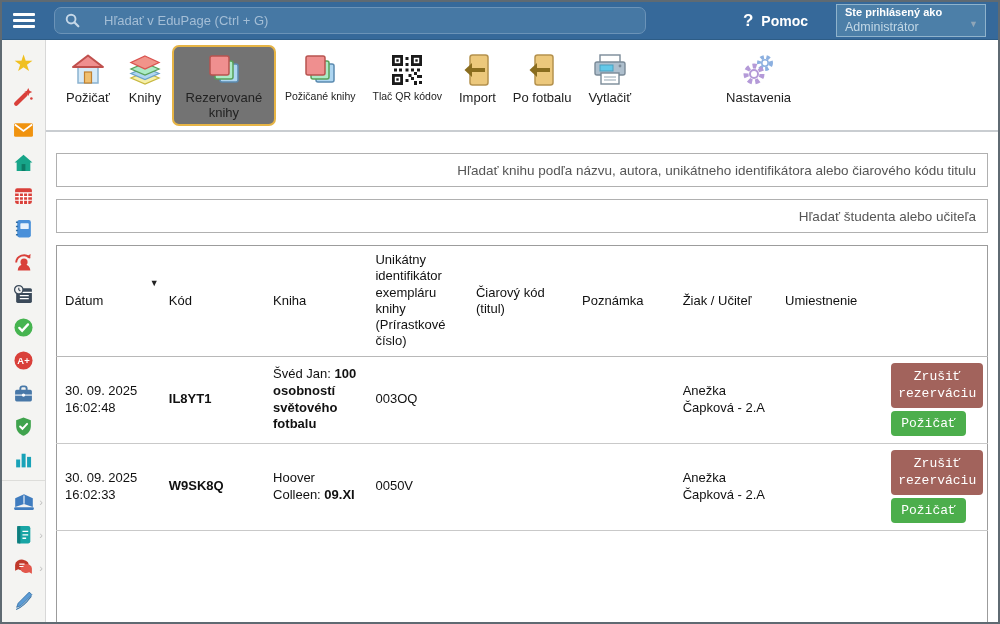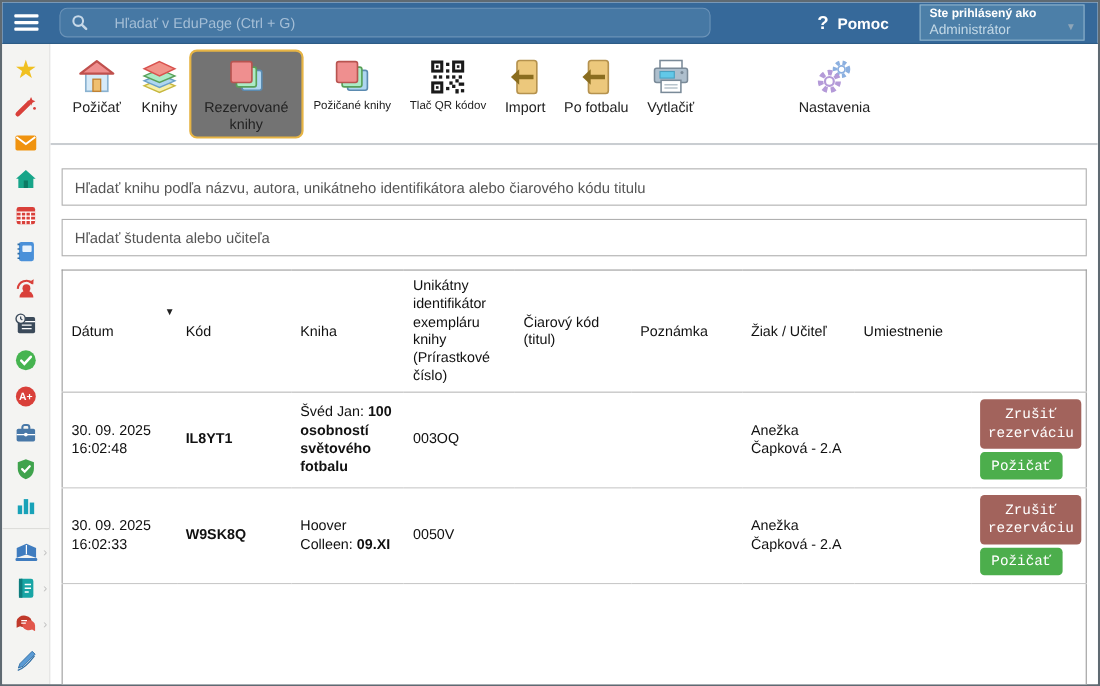--- a/index.html
+++ b/index.html
@@ -37,21 +37,21 @@
   .toolbar { display:flex; align-items:flex-start; padding:5px 6px 4px 12px; border-bottom:2px solid #c9cdd1; background:#fff; flex:none; }
   .titem { display:flex; flex-direction:column; align-items:center; padding:5px 6px 4px 6px; border:2px solid transparent; border-radius:7px; margin-right:1px; cursor:pointer; }
   .titem.selected { background:#737373; border-color:#e6b445; }
   .ticon { height:36px; display:flex; align-items:center; justify-content:center; }
   .tlabel { font-size:13px; color:#222; text-align:center; line-height:1.12; margin-top:3px; max-width:88px; }
   .tlabel.small { font-size:10.5px; }
   .titem.gap-left { margin-left:78px; }
 
   
   .content { flex:1; padding:21px 10px 0 10px; background:#fff; min-height:0; }
-  .filter-input { display:block; width:100%; height:34px; border:1px solid #b0b0b0; padding:0 11px; font-size:13.5px; font-family:inherit; color:#333; margin-bottom:12px; outline:none; background:#fff; }
+  .filter-input { display:block; width:100%; height:34px; border:1px solid #b0b0b0; padding:0 11px; font-size:13.5px; font-family:inherit; color:#333; margin-bottom:12px; outline:none; background:#fff;text-align:right; }
   .filter-input::placeholder { color:#555; }
 
   table.grid { width:100%; height:380px; border-collapse:collapse; border:1px solid #9c9c9c; table-layout:fixed; font-size:13px; color:#111; background:#fff; }
   .grid th { font-weight:normal; text-align:left; vertical-align:middle; padding:6px 8px; height:106px; cursor:pointer; position:relative; line-height:1.25; }
   .grid thead tr { border-bottom:1px solid #b8b8b8; }
   .grid tbody tr.data { border-bottom:1px solid #c9c9c9; height:87px; }
   .grid td { vertical-align:middle; padding:6px 8px; line-height:1.3; }
   .sort-ind { position:absolute; top:32px; right:2px; font-size:9px; color:#222; }
   .bold { font-weight:bold; }
   .actions-cell { padding:4px 4px 4px 2px;font-family:Liberation Mono, monospace; }

